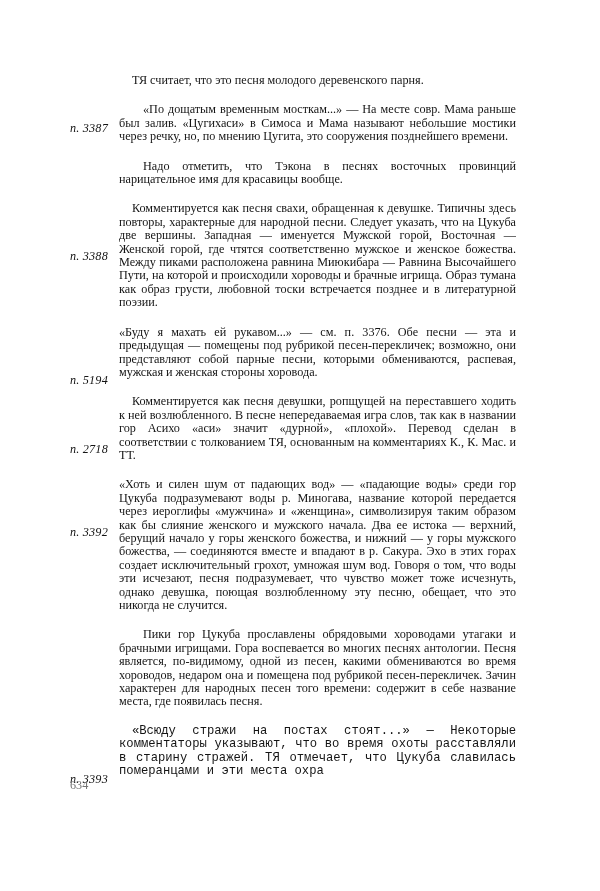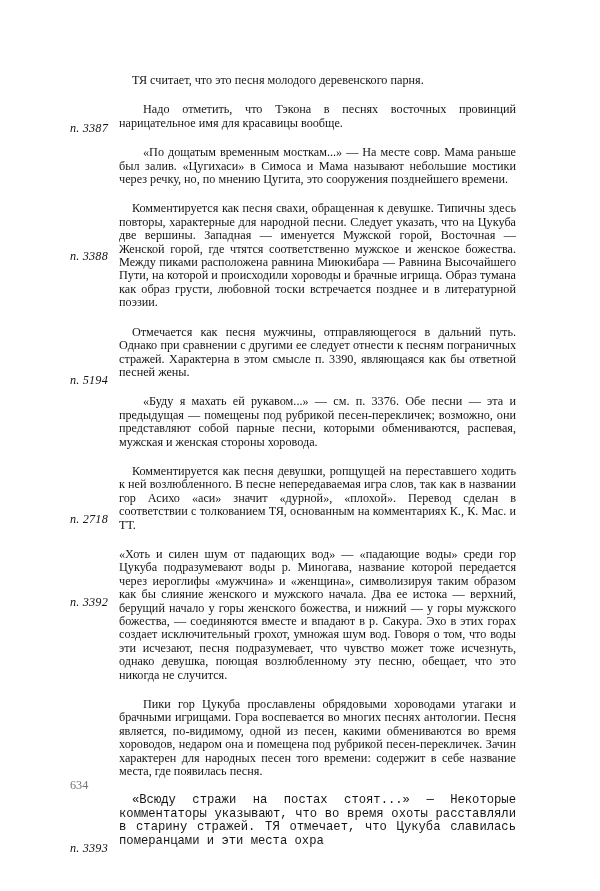--- a/index.html
+++ b/index.html
@@ -84,36 +84,35 @@
 <body>
 
 <div id="page">
 
   <div id="text-column">
 
     <div class="note">
       <span class="note-label">п. 3387</span>
       <div class="note-body">
         <p class="lead" style="text-indent: 12.9688px;">ТЯ считает, что это песня молодого деревенского парня.</p>
+        <p>«По дощатым временным мосткам...» — На месте совр. Мама раньше был залив. «Цугихаси» в Симоса и Мама называют небольшие мостики через речку, но, по мнению Цугита, это сооружения позднейшего времени.</p>
         <p>Надо отметить, что Тэкона в песнях восточных провинций нарицательное имя для красавицы вообще.</p>
-        <p>«По дощатым временным мосткам...» — На месте совр. Мама раньше был залив. «Цугихаси» в Симоса и Мама называют небольшие мостики через речку, но, по мнению Цугита, это сооружения позднейшего времени.</p>
       </div>
     </div>
 
     <div class="note">
       <span class="note-label">п. 3388</span>
       <div class="note-body">
         <p class="lead" style="text-indent: 12.9688px;">Комментируется как песня свахи, обращенная к девушке. Типичны здесь повторы, характерные для народной песни. Следует указать, что на Цукуба две вершины. Западная — именуется Мужской горой, Восточная — Женской горой, где чтятся соответственно мужское и женское божества. Между пиками расположена равнина Миюкибара — Равнина Высочайшего Пути, на которой и происходили хороводы и брачные игрища. Образ тумана как образ грусти, любовной тоски встречается позднее и в литературной поэзии.</p>
       </div>
     </div>
 
     <div class="note">
       <span class="note-label">п. 5194</span>
       <div class="note-body">
-        <p class="lead" style="text-indent: 12.9688px;">Отмечается как песня мужчины, отправляющегося в дальний путь. Однако при сравнении с другими ее следует отнести к песням пограничных стражей. Характерна в этом смысле п. 3390, являющаяся как бы ответной песней жены.</p>
         <p>«Буду я махать ей рукавом...» — см. п. 3376. Обе песни — эта и предыдущая — помещены под рубрикой песен-перекличек; возможно, они представляют собой парные песни, которыми обмениваются, распевая, мужская и женская стороны хоровода.</p>
       </div>
     </div>
 
     <div class="note">
       <span class="note-label">п. 2718</span>
       <div class="note-body">
         <p class="lead" style="text-indent: 12.9688px;">Комментируется как песня девушки, ропщущей на переставшего ходить к ней возлюбленного. В песне непередаваемая игра слов, так как в названии гор Асихо «аси» значит «дурной», «плохой». Перевод сделан в соответствии с толкованием ТЯ, основанным на комментариях К., К. Мас. и ТТ.</p>
       </div>
     </div>

